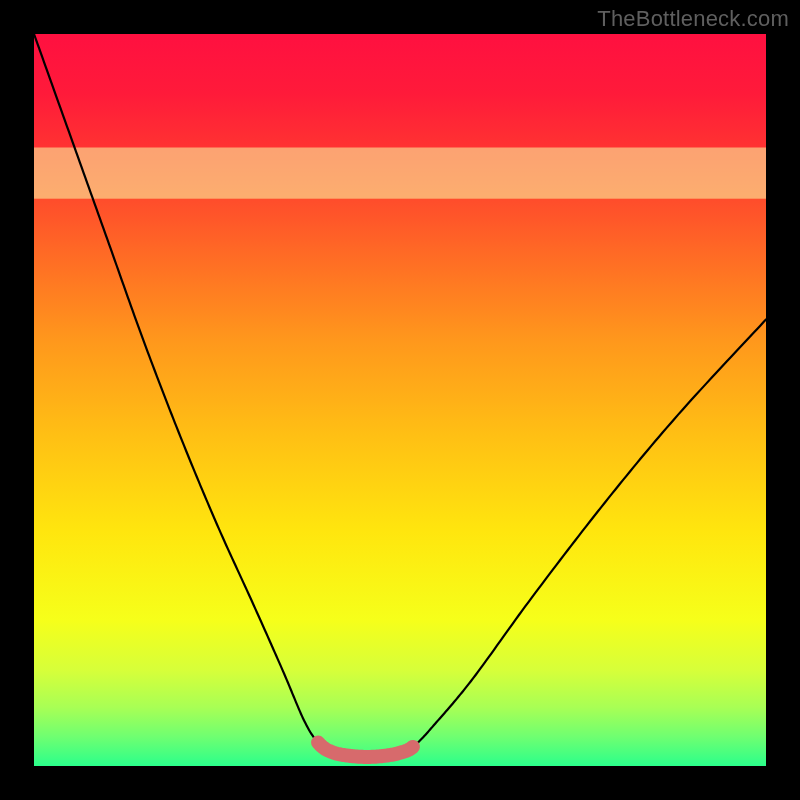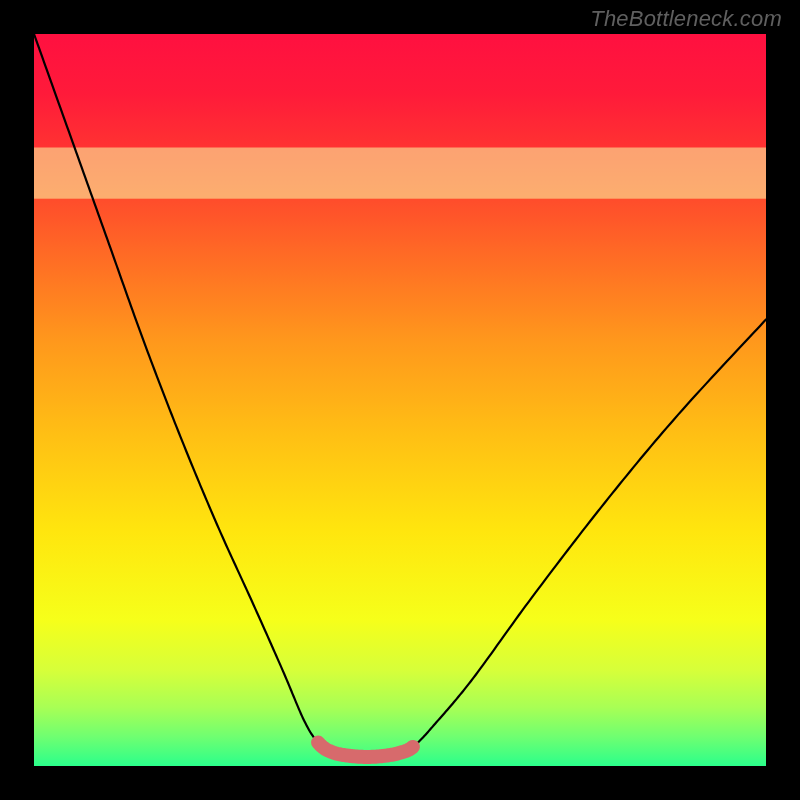--- a/index.html
+++ b/index.html
@@ -25,27 +25,26 @@
   }
   svg.plot-svg {
     position: absolute;
     inset: 0;
     width: 100%;
     height: 100%;
   }
   .watermark {
     position: absolute;
     top: 6px;
-    right: 18px;
+    right: 11px;
     color: #5f5f5f;
     font-size: 22px;
     font-weight: 400;
     letter-spacing: 0.2px;
     user-select: none;
-    font-style: italic;
   }
 </style>
 </head>
 <body>
 
 <div class="frame">
   <div class="plot-wrap">
     <svg class="plot-svg" viewBox="0 0 732 732" preserveAspectRatio="none">
       <defs>
         <linearGradient id="rainbow" x1="0" y1="0" x2="0" y2="1">

